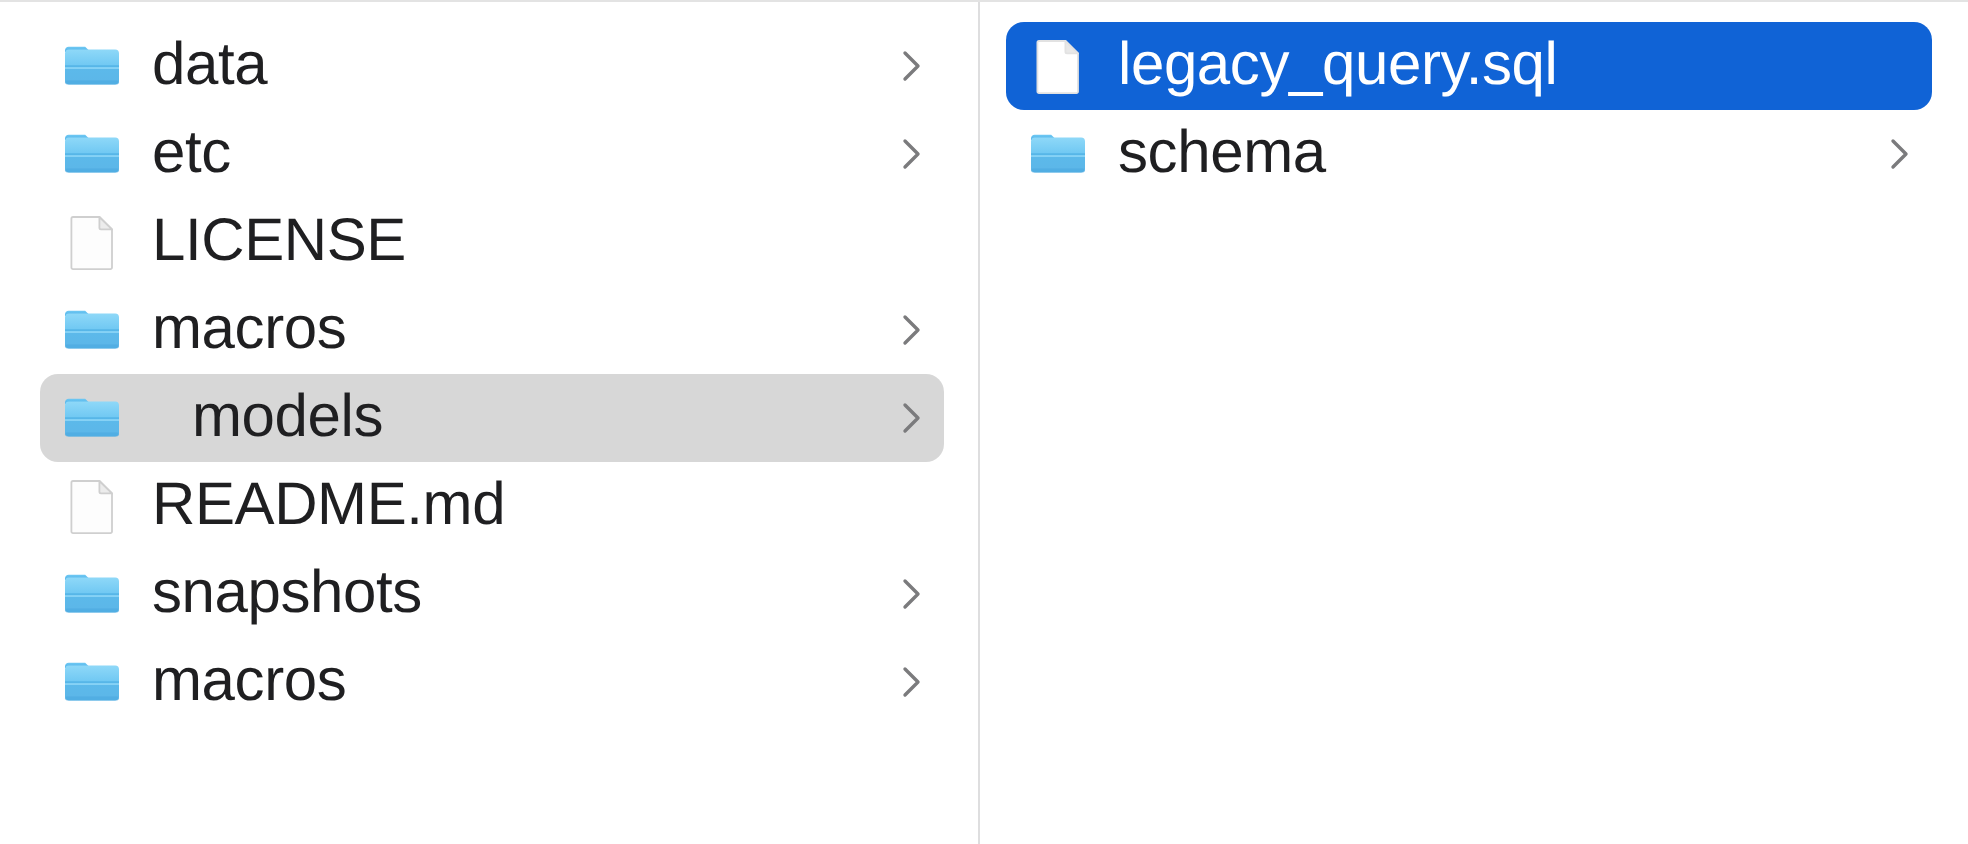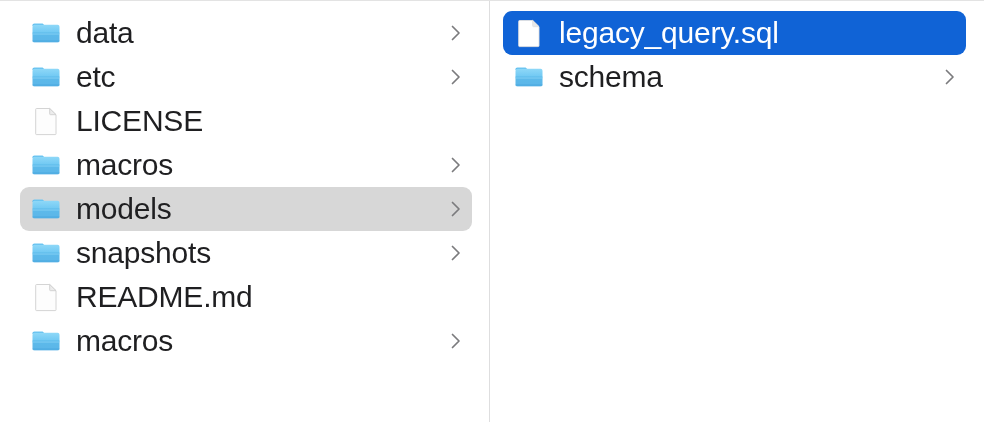--- a/index.html
+++ b/index.html
@@ -45,21 +45,21 @@
     position: relative;
     height: 44px;
     display: flex;
     align-items: center;
     box-sizing: border-box;
     border-radius: 9px;
   }
   .col-left .row { margin: 0 17px 0 20px; padding-left: 10px; }
   .col-right .row { margin: 0 17px 0 13px; padding-left: 10px; }
 
-  .row.sel-gray { background: #d7d7d7; }
+  .row.sel-gray { background: #d7d7d7; gap: 20px; }
   .row.sel-blue { background: #1063d6; }
 
   .icon-wrap {
     width: 32px;
     height: 32px;
     flex: 0 0 32px;
     position: relative;
     display: block;
   }
   .icon-wrap svg { display: block; width: 32px; height: 32px; }
@@ -212,54 +212,54 @@
         <span class="label">models</span>
         <span class="chevron">
           <svg width="12" height="18" viewBox="0 0 12 18" xmlns="http://www.w3.org/2000/svg">
             <polyline points="2.5,2.5 9,9 2.5,15.5" fill="none" stroke="#7b7b7d" stroke-width="1.7" stroke-linecap="round" stroke-linejoin="round"></polyline>
           </svg>
         </span>
       </div>
       <div class="row">
         <span class="icon-wrap">
           <svg viewBox="0 0 32 32" xmlns="http://www.w3.org/2000/svg">
-            <defs>
-              <linearGradient id="fbTab" x1="0" y1="0" x2="0" y2="1">
-                <stop offset="0" stop-color="#6ec8f3"></stop>
-                <stop offset="1" stop-color="#4fb0e8"></stop>
-              </linearGradient>
-              <linearGradient id="fbBody" x1="0" y1="0" x2="0" y2="1">
-                <stop offset="0" stop-color="#8ed8f8"></stop>
-                <stop offset="0.52" stop-color="#6cc6f2"></stop>
-                <stop offset="0.56" stop-color="#5cb9ea"></stop>
-                <stop offset="1" stop-color="#5cb6e8"></stop>
-              </linearGradient>
-            </defs>
-            <path d="M2.5 8.2c0-1 .8-1.8 1.8-1.8h8.3l2.6 2.6h-12.7z" fill="url(#fbTab)"></path>
-            <rect x="2.5" y="7.8" width="27" height="17.4" rx="1.9" fill="url(#fbBody)"></rect>
-            <rect x="2.5" y="15.6" width="27" height="1" fill="#4fb0e4" opacity="0.75"></rect>
-            <rect x="2.5" y="16.6" width="27" height="0.9" fill="#9adcf9" opacity="0.65"></rect>
-            <rect x="2.5" y="23.3" width="27" height="1.9" rx="0.9" fill="#4aa9df" opacity="0.6"></rect>
-          </svg>
-        </span>
-        <span class="label">snapshots</span>
-        <span class="chevron">
-          <svg width="12" height="18" viewBox="0 0 12 18" xmlns="http://www.w3.org/2000/svg">
-            <polyline points="2.5,2.5 9,9 2.5,15.5" fill="none" stroke="#7b7b7d" stroke-width="1.7" stroke-linecap="round" stroke-linejoin="round"></polyline>
-          </svg>
-        </span>
-      </div>
-      <div class="row">
-        <span class="icon-wrap">
-          <svg viewBox="0 0 32 32" xmlns="http://www.w3.org/2000/svg">
             <path d="M6.5 3.5h13.2l6.3 6.2v19.1a0.8 0.8 0 0 1-0.8 0.8H6.5a0.8 0.8 0 0 1-0.8-0.8V4.3a0.8 0.8 0 0 1 0.8-0.8z" fill="#fdfdfd" stroke="#cfcfcf" stroke-width="0.9"></path>
             <path d="M19.7 3.5l6.3 6.2h-5.5a0.8 0.8 0 0 1-0.8-0.8z" fill="#ececec" stroke="#cfcfcf" stroke-width="0.9" stroke-linejoin="round"></path>
           </svg>
         </span>
         <span class="label">README.md</span>
+      </div>
+      <div class="row">
+        <span class="icon-wrap">
+          <svg viewBox="0 0 32 32" xmlns="http://www.w3.org/2000/svg">
+            <defs>
+              <linearGradient id="fbTab" x1="0" y1="0" x2="0" y2="1">
+                <stop offset="0" stop-color="#6ec8f3"></stop>
+                <stop offset="1" stop-color="#4fb0e8"></stop>
+              </linearGradient>
+              <linearGradient id="fbBody" x1="0" y1="0" x2="0" y2="1">
+                <stop offset="0" stop-color="#8ed8f8"></stop>
+                <stop offset="0.52" stop-color="#6cc6f2"></stop>
+                <stop offset="0.56" stop-color="#5cb9ea"></stop>
+                <stop offset="1" stop-color="#5cb6e8"></stop>
+              </linearGradient>
+            </defs>
+            <path d="M2.5 8.2c0-1 .8-1.8 1.8-1.8h8.3l2.6 2.6h-12.7z" fill="url(#fbTab)"></path>
+            <rect x="2.5" y="7.8" width="27" height="17.4" rx="1.9" fill="url(#fbBody)"></rect>
+            <rect x="2.5" y="15.6" width="27" height="1" fill="#4fb0e4" opacity="0.75"></rect>
+            <rect x="2.5" y="16.6" width="27" height="0.9" fill="#9adcf9" opacity="0.65"></rect>
+            <rect x="2.5" y="23.3" width="27" height="1.9" rx="0.9" fill="#4aa9df" opacity="0.6"></rect>
+          </svg>
+        </span>
+        <span class="label">snapshots</span>
+        <span class="chevron">
+          <svg width="12" height="18" viewBox="0 0 12 18" xmlns="http://www.w3.org/2000/svg">
+            <polyline points="2.5,2.5 9,9 2.5,15.5" fill="none" stroke="#7b7b7d" stroke-width="1.7" stroke-linecap="round" stroke-linejoin="round"></polyline>
+          </svg>
+        </span>
       </div>
       <div class="row">
         <span class="icon-wrap">
           <svg viewBox="0 0 32 32" xmlns="http://www.w3.org/2000/svg">
             <defs>
               <linearGradient id="fbTab" x1="0" y1="0" x2="0" y2="1">
                 <stop offset="0" stop-color="#6ec8f3"></stop>
                 <stop offset="1" stop-color="#4fb0e8"></stop>
               </linearGradient>
               <linearGradient id="fbBody" x1="0" y1="0" x2="0" y2="1">

